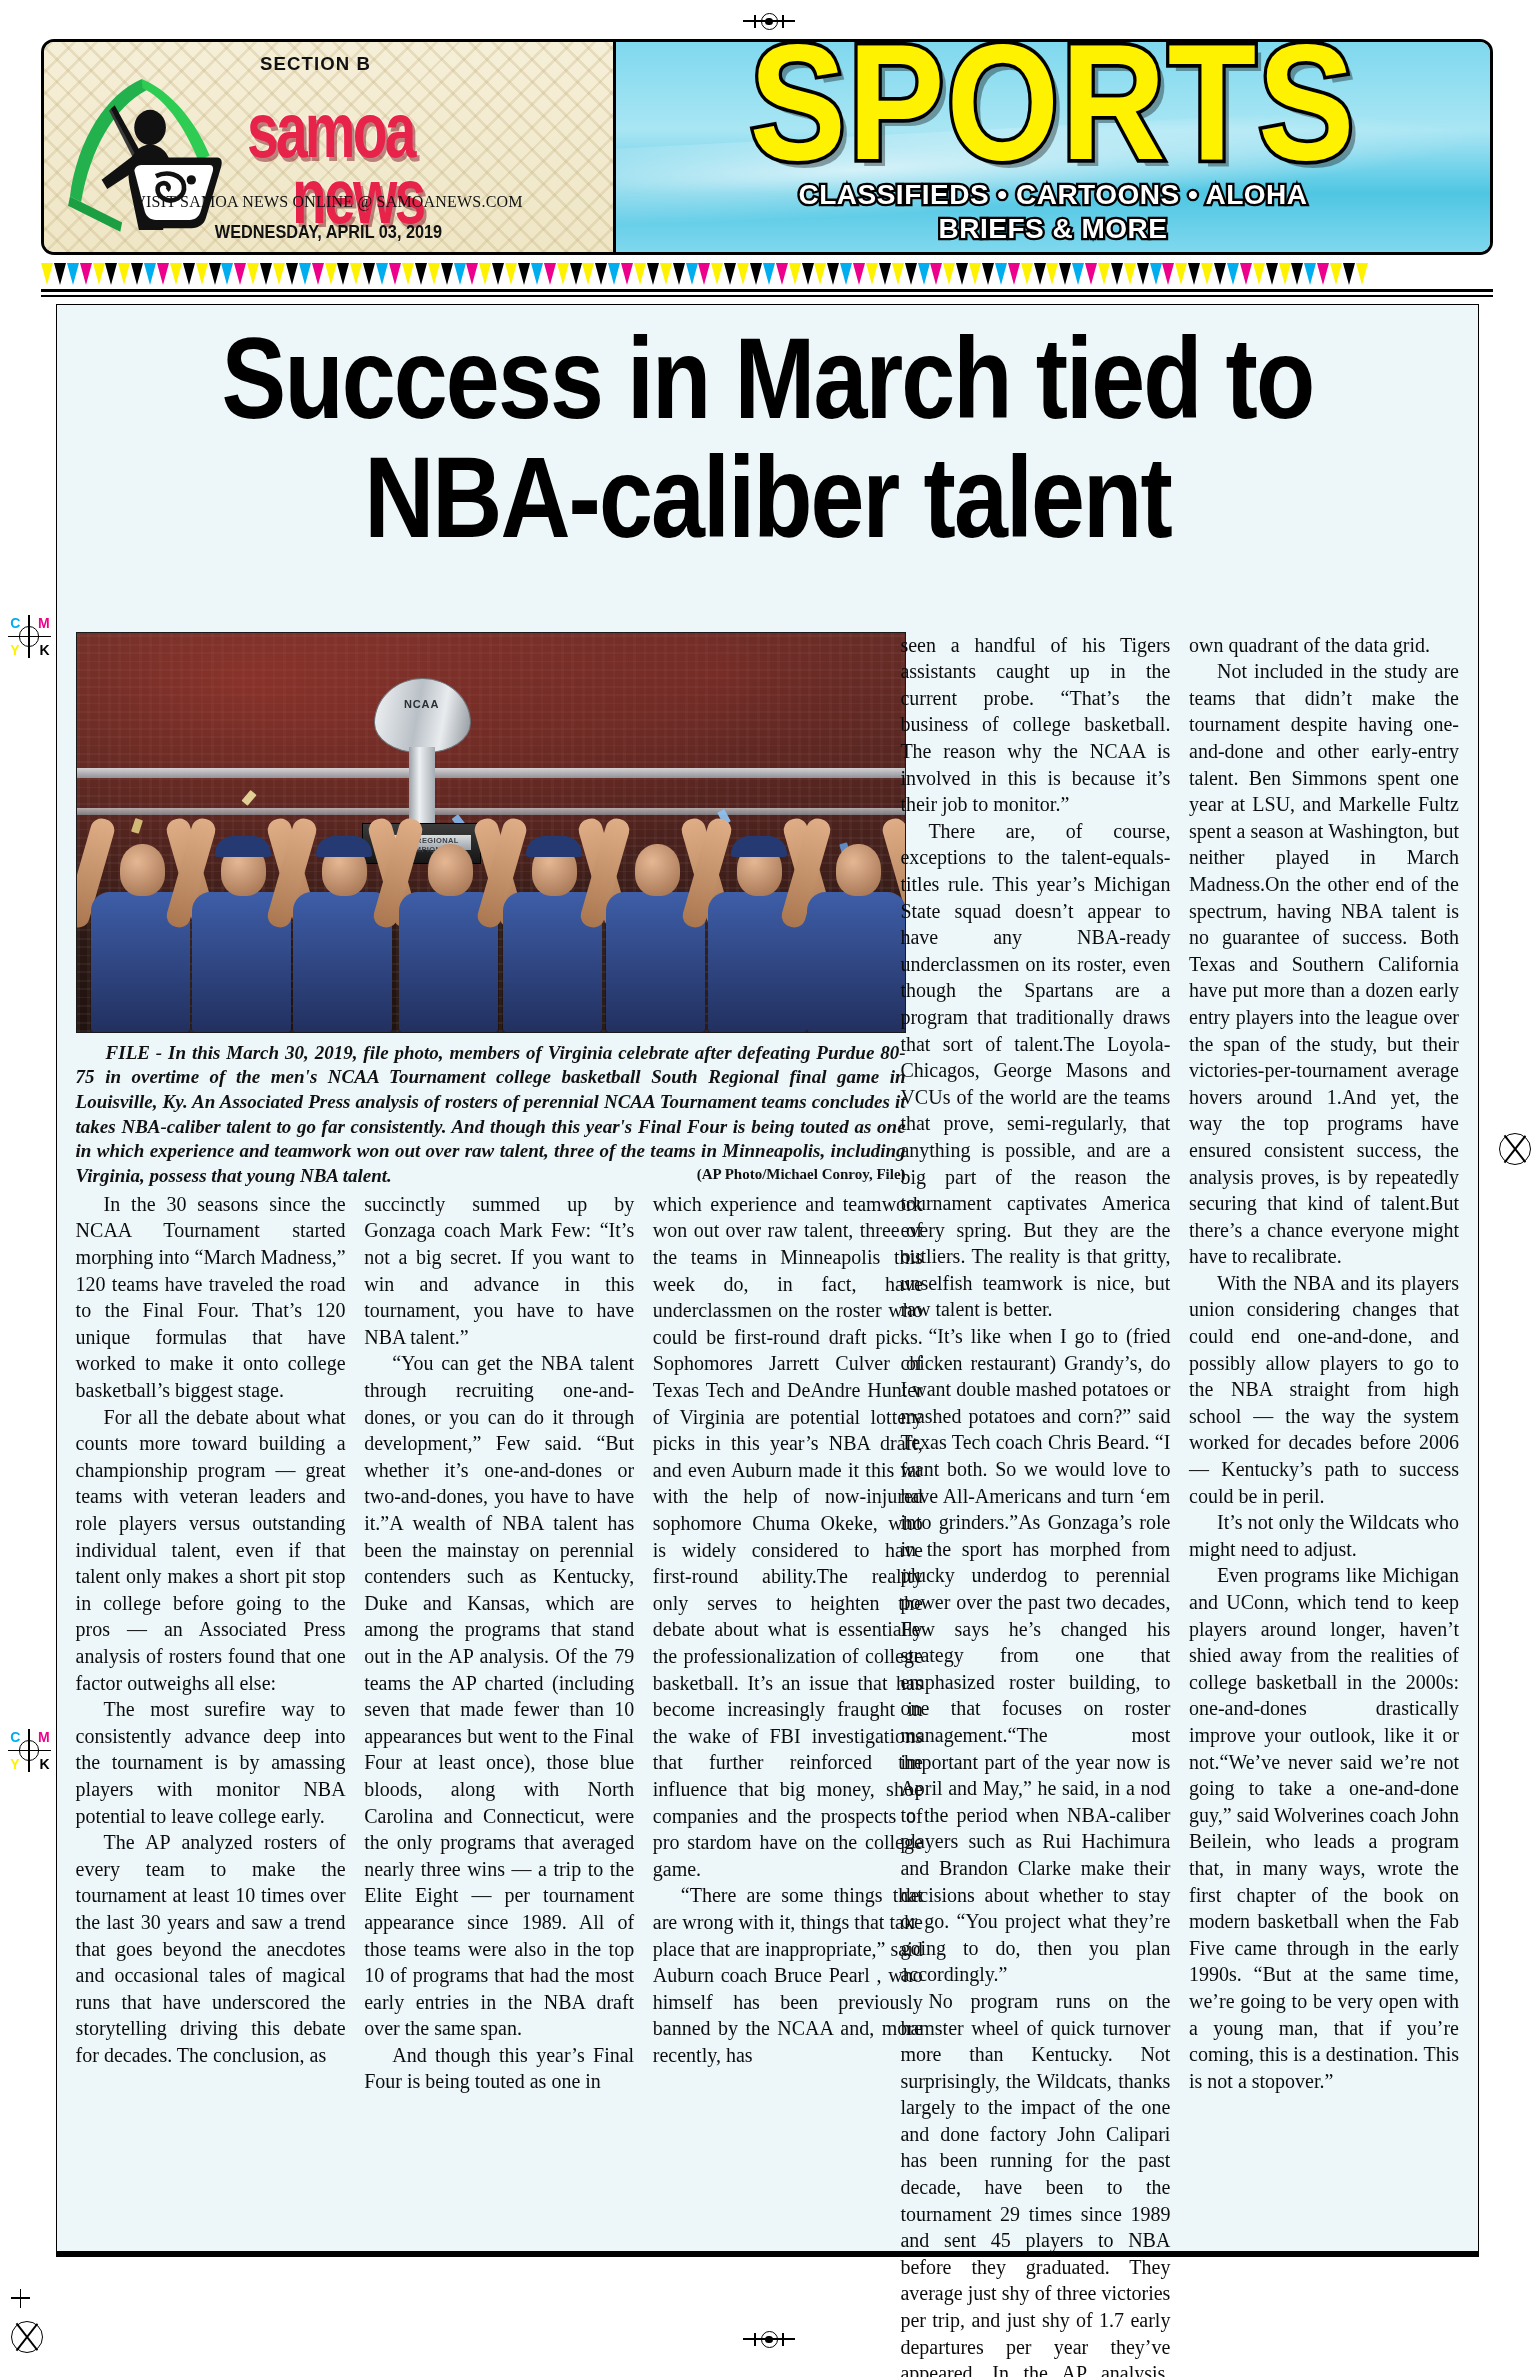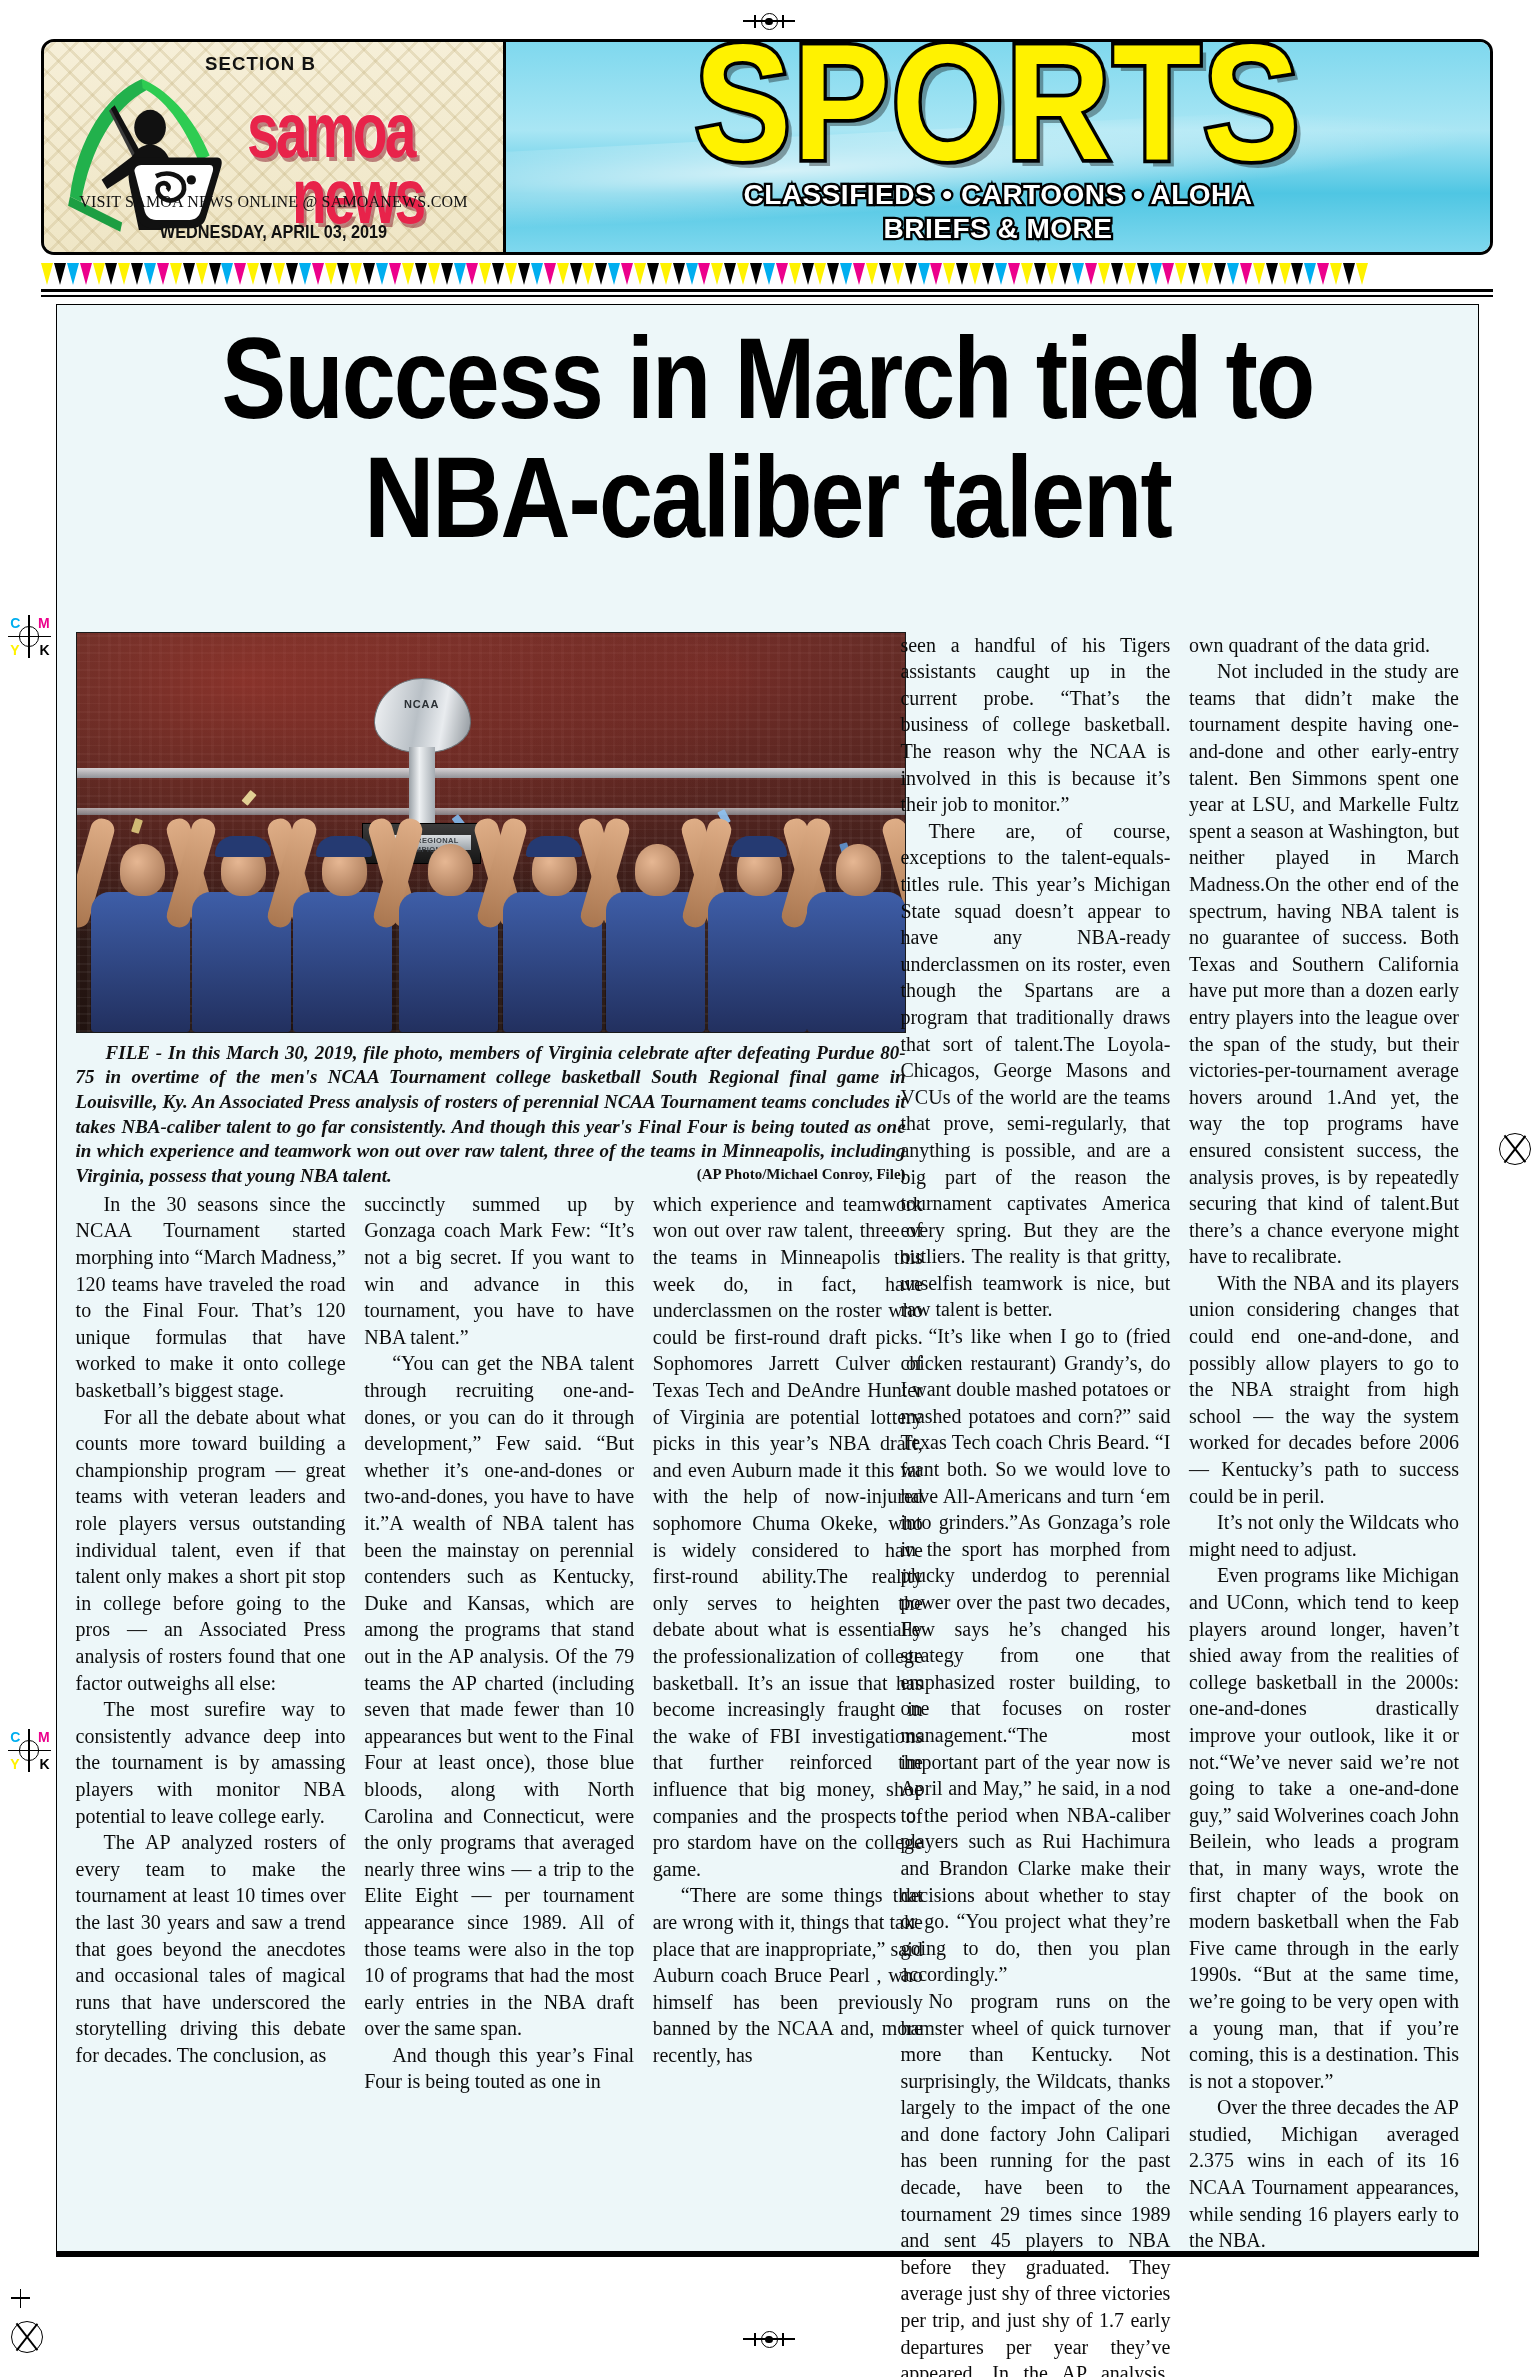--- a/index.html
+++ b/index.html
@@ -82,21 +82,21 @@
     left: 41px; top: 39px;
     width: 1452px; height: 216px;
     border: 3.7px solid #000;
     border-radius: 13px;
     display: flex;
     overflow: hidden;
     background: #fff;
   }
   #mast-left {
     position: relative;
-    width: 462px; height: 100%;
+    width: 572px; height: 100%;
     background:
       repeating-linear-gradient(45deg, rgba(196,178,128,0.30) 0 2.8px, rgba(255,255,255,0) 2.8px 16px),
       repeating-linear-gradient(-45deg, rgba(196,178,128,0.28) 0 2.8px, rgba(255,255,255,0) 2.8px 16px),
       linear-gradient(#f6efd8, #efe6c6);
     border-right: 3.7px solid #000;
     overflow: hidden;
   }
   .section-b {
     position: absolute; left: 0; right: 26px; top: 11.2px;
     text-align: center;
@@ -686,21 +686,20 @@
           <p>There are, of course, exceptions to the talent-equals-titles rule. This year’s Michigan State squad doesn’t appear to have any NBA-ready underclassmen on its roster, even though the Spartans are a program that traditionally draws that sort of talent.The Loyola-Chicagos, George Masons and VCUs of the world are the teams that prove, semi-regularly, that anything is possible, and are a big part of the reason the tournament captivates America every spring. But they are the outliers. The reality is that gritty, unselfish teamwork is nice, but raw talent is better.</p>
           <p>“It’s like when I go to (fried chicken restaurant) Grandy’s, do I want double mashed potatoes or mashed potatoes and corn?” said Texas Tech coach Chris Beard. “I want both. So we would love to have All-Americans and turn ‘em into grinders.”As Gonzaga’s role in the sport has morphed from plucky underdog to perennial power over the past two decades, Few says he’s changed his strategy from one that emphasized roster building, to one that focuses on roster management.“The most important part of the year now is April and May,” he said, in a nod to the period when NBA-caliber players such as Rui Hachimura and Brandon Clarke make their decisions about whether to stay or go. “You project what they’re going to do, then you plan accordingly.”</p>
           <p>No program runs on the hamster wheel of quick turnover more than Kentucky. Not surprisingly, the Wildcats, thanks largely to the impact of the one and done factory John Calipari has been running for the past decade, have been to the tournament 29 times since 1989 and sent 45 players to NBA before they graduated. They average just shy of three victories per trip, and just shy of 1.7 early departures per year they’ve appeared. In the AP analysis, they are alone in their</p>
         </div>
         <div class="col coltext">
           <p style="text-indent:0">own quadrant of the data grid.</p>
           <p>Not included in the study are teams that didn’t make the tournament despite having one-and-done and other early-entry talent. Ben Simmons spent one year at LSU, and Markelle Fultz spent a season at Washington, but neither played in March Madness.On the other end of the spectrum, having NBA talent is no guarantee of success. Both Texas and Southern California have put more than a dozen early entry players into the league over the span of the study, but their victories-per-tournament average hovers around 1.And yet, the way the top programs have ensured consistent success, the analysis proves, is by repeatedly securing that kind of talent.But there’s a chance everyone might have to recalibrate.</p>
           <p>With the NBA and its players union considering changes that could end one-and-done, and possibly allow players to go to the NBA straight from high school — the way the system worked for decades before 2006 — Kentucky’s path to success could be in peril.</p>
           <p>It’s not only the Wildcats who might need to adjust.</p>
           <p>Even programs like Michigan and UConn, which tend to keep players around longer, haven’t shied away from the realities of college basketball in the 2000s: one-and-dones drastically improve your outlook, like it or not.“We’ve never said we’re not going to take a one-and-done guy,” said Wolverines coach John Beilein, who leads a program that, in many ways, wrote the first chapter of the book on modern basketball when the Fab Five came through in the early 1990s. “But at the same time, we’re going to be very open with a young man, that if you’re coming, this is a destination. This is not a stopover.”</p>
-          <p>Over the three decades the AP studied, Michigan averaged 2.375 wins in each of its 16 NCAA Tournament appearances, while sending 16 players early to the NBA.</p>
         </div>
       </div>
 
       <div class="bottomcols">
         <div class="col coltext">
           <p>In the 30 seasons since the NCAA Tournament started morphing into “March Madness,” 120 teams have traveled the road to the Final Four. That’s 120 unique formulas that have worked to make it onto college basketball’s biggest stage.</p>
           <p>For all the debate about what counts more toward building a championship program — great teams with veteran leaders and role players versus outstanding individual talent, even if that talent only makes a short pit stop in college before going to the pros — an Associated Press analysis of rosters found that one factor outweighs all else:</p>
           <p>The most surefire way to consistently advance deep into the tournament is by amassing players with monitor NBA potential to leave college early.</p>
           <p>The AP analyzed rosters of every team to make the tournament at least 10 times over the last 30 years and saw a trend that goes beyond the anecdotes and occasional tales of magical runs that have underscored the storytelling driving this debate for decades. The conclusion, as</p>
         </div>

